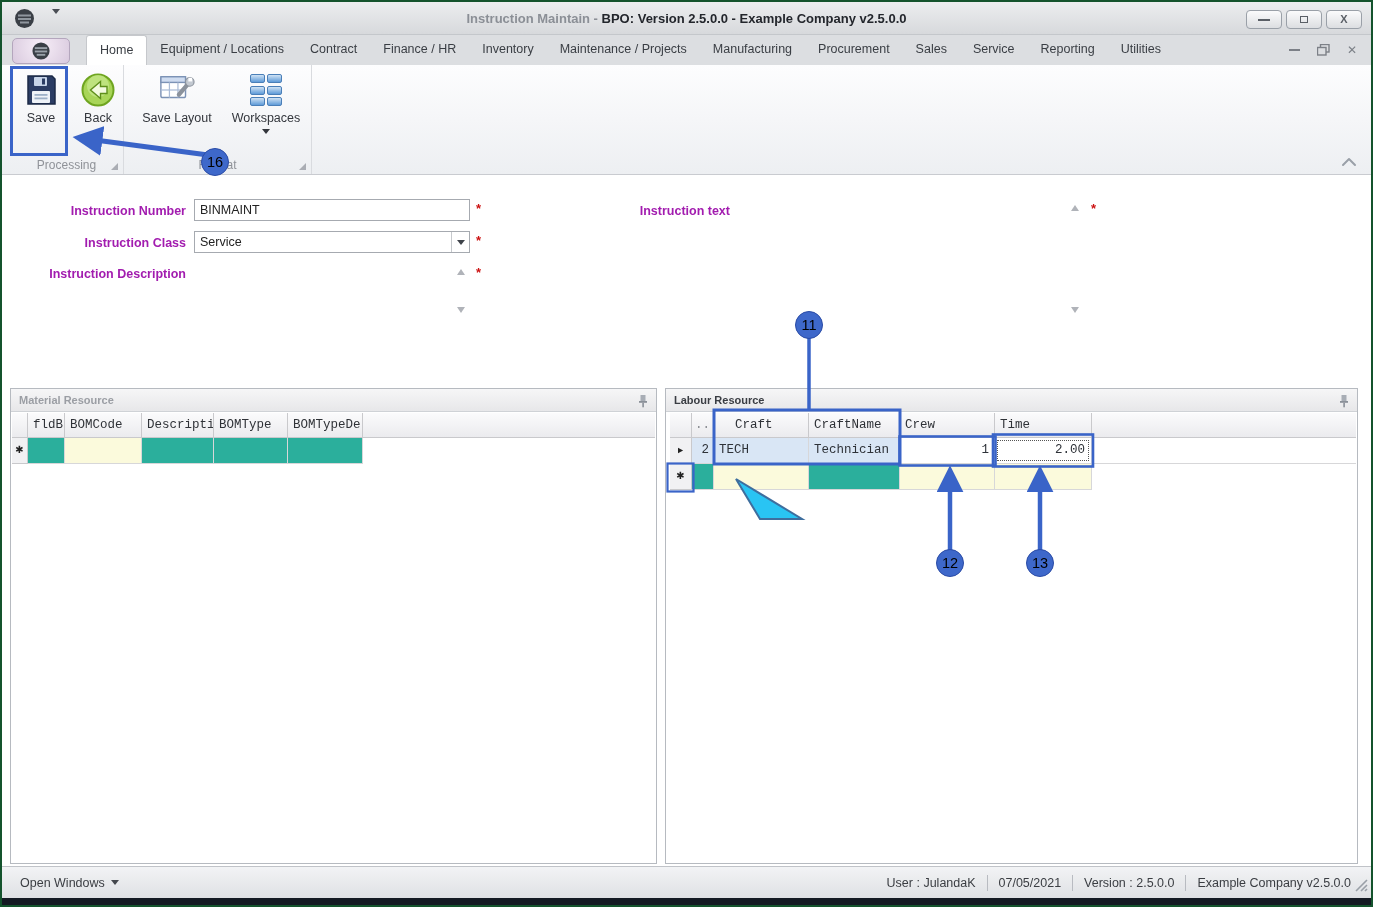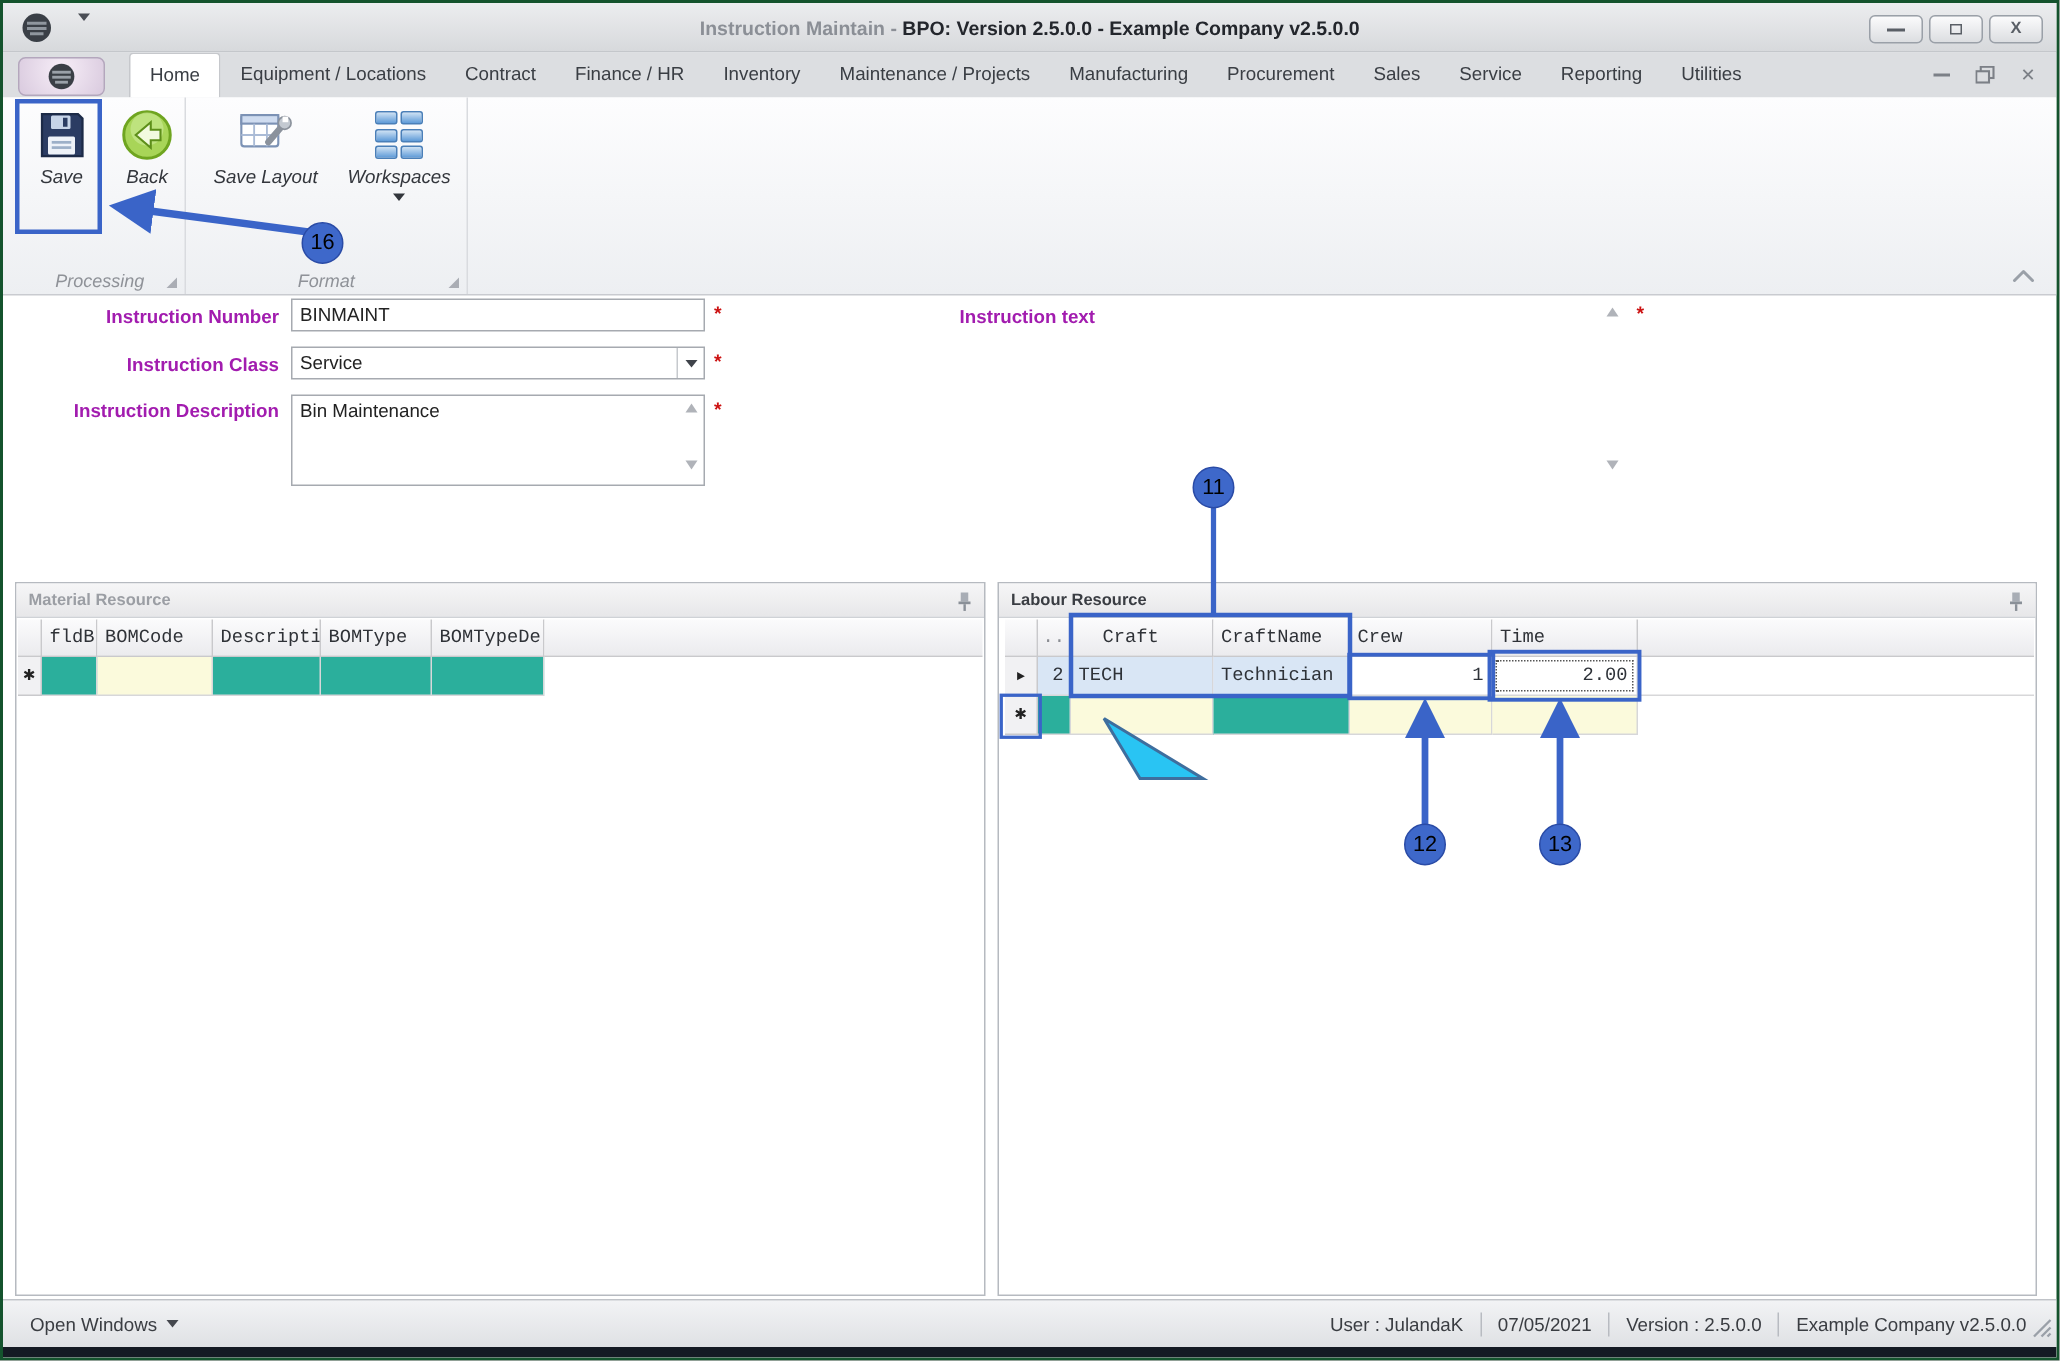--- a/index.html
+++ b/index.html
@@ -34,22 +34,22 @@
     display:flex; align-items:center; justify-content:center; }
   .tabs { position:absolute; left:84px; top:0; height:30px; display:flex; align-items:stretch; }
   .tab { padding:0 13px; line-height:29px; font-size:12.5px; color:#3a3e44; white-space:nowrap; }
   .tab.active { background:#fff; border:1px solid #c6c8cc; border-bottom:none;
     border-radius:3px 3px 0 0; }
   .mdibtns { position:absolute; right:14px; top:0; height:30px; display:flex; gap:17px;
     align-items:center; color:#7c8087; }
   .mdibtn { display:flex; align-items:center; justify-content:center; font-size:12px; line-height:1; }
   .mdibtn .mline { width:11px; height:2px; background:#7c8087; }
   
-  .ribbon { position:absolute; left:0; top:63px; right:0; height:132px;
-    background:linear-gradient(#fdfdfe,#edeff2); border-bottom:1px solid #c9cbd0;font-style:italic; }
+  .ribbon { position:absolute; left:0; top:63px; right:0; height:110px;
+    background:linear-gradient(#fdfdfe,#edeff2); border-bottom:1px solid #c9cbd0; }
   .rgroup { position:absolute; top:0; bottom:0; border-right:1px solid #d9dbdf; }
   .rgroup.g-processing { left:8px; width:114px; }
   .rgroup.g-format { left:122px; width:188px; }
   .rbtn { position:absolute; top:4px; height:88px; text-align:center; cursor:default; }
   .rbtn .icon { margin:3px auto 3px; width:36px; height:36px; display:flex;
     align-items:center; justify-content:center; }
   .rbtn .lbl { font-size:12.5px; color:#33363c; white-space:nowrap; }
   .rbtn .ddcaret { width:0; height:0; margin:4px auto 0; border-left:4px solid transparent;
     border-right:4px solid transparent; border-top:5px solid #33363c; }
   .b-save { left:4px; width:54px; }
@@ -279,21 +279,20 @@
   <div class="flabel" style="left:28px; top:234px; width:156px;">Instruction Class</div>
   <div class="finput combo" style="left:192px; top:229px; width:276px; height:22px;">
     <span>Service</span>
     <span class="arrowzone">
         <i></i>
       </span>
   </div>
   <div class="req" style="left:474px; top:231px;">*</div>
 
   <div class="flabel" style="left:22px; top:265px; width:162px;">Instruction Description</div>
-  <div class="ftext" style="left:192px; top:261px; width:276px; height:61px;">Bin Maintenance</div>
   <span class="scrollup" style="left:455px; top:267px;"></span>
   <span class="scrolldown" style="left:455px; top:305px;"></span>
   <div class="req" style="left:474px; top:263px;">*</div>
 
   <div class="flabel" style="left:615px; top:202px; width:113px;">Instruction text</div>
   <span class="scrollup" style="left:1069px; top:203px;"></span>
   <span class="scrolldown" style="left:1069px; top:305px;"></span>
   <div class="req" style="left:1089px; top:199px;">*</div>
 
   <div class="panel p-material">

